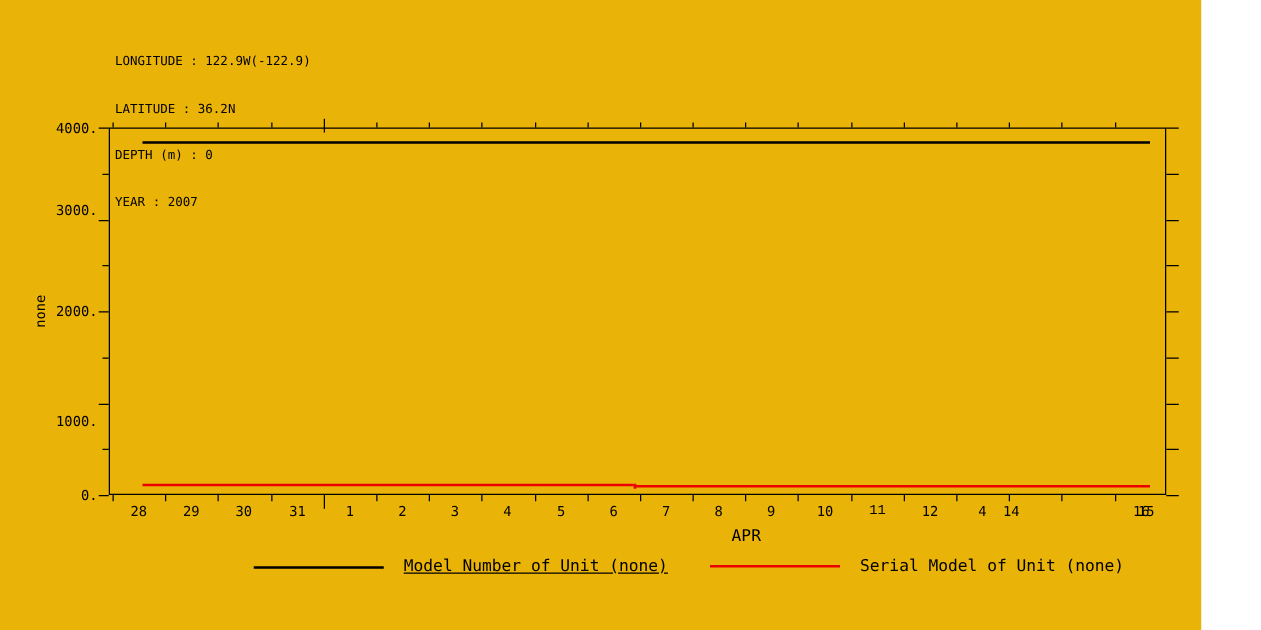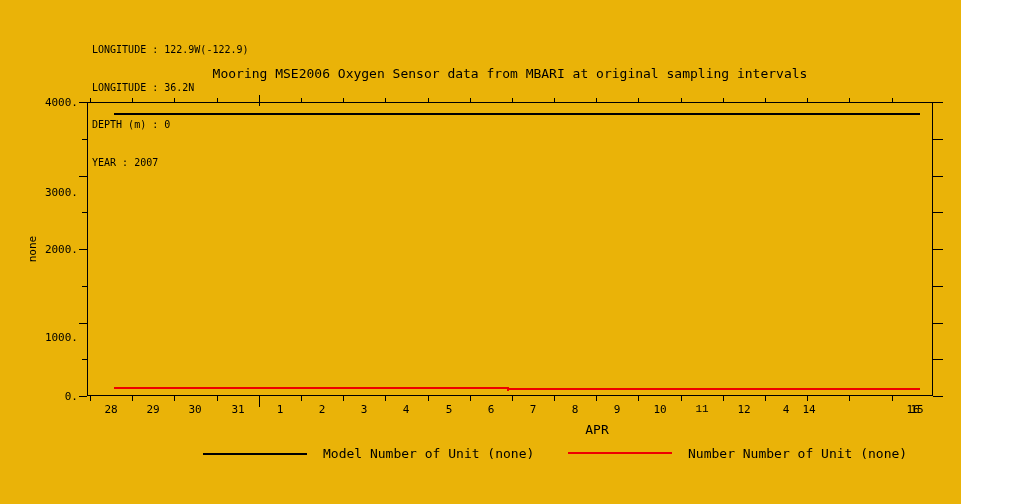--- a/index.html
+++ b/index.html
@@ -20,36 +20,35 @@
   .legend-line{position:absolute;height:2px;width:104px;}
   .legend-text{position:absolute;top:446px;font-size:13px;white-space:nowrap;}
 </style>
 </head>
 <body>
 
 <div class="canvas">
 
   <div class="meta">
     <div>LONGITUDE : 122.9W(-122.9)</div>
-    <div>LONGITUDE : 36.2N</div>
+    <div>LATITUDE : 36.2N</div>
     <div>DEPTH (m) : 0</div>
     <div>YEAR : 2007</div>
   </div>
 
-  <div class="title">Mooring MSE2006 Oxygen Sensor data from MBARI at original sampling intervals</div>
 
   <div class="ylabel">none</div>
 
   <div class="plot-box"></div>
 
   <div id="dynamic-layer">
       <div class="tick" style="left: 79px; top: 102px; width: 8px; height: 1px;"></div>
       <div class="ylab" style="top: 96px;">4000.</div>
       <div class="tick" style="left: 79px; top: 176px; width: 8px; height: 1px;"></div>
-      <div class="ylab" style="top: 186px;">3000.</div>
+      <div class="ylab" style="top: 162px;">3000.</div>
       <div class="tick" style="left: 79px; top: 249px; width: 8px; height: 1px;"></div>
       <div class="ylab" style="top: 243px;">2000.</div>
       <div class="tick" style="left: 79px; top: 323px; width: 8px; height: 1px;"></div>
       <div class="ylab" style="top: 331px;">1000.</div>
       <div class="tick" style="left: 79px; top: 396px; width: 8px; height: 1px;"></div>
       <div class="ylab" style="top: 390px;">0.</div>
       <div class="tick" style="left: 82px; top: 139px; width: 5px; height: 1px;"></div>
       <div class="tick" style="left: 82px; top: 212px; width: 5px; height: 1px;"></div>
       <div class="tick" style="left: 82px; top: 286px; width: 5px; height: 1px;"></div>
       <div class="tick" style="left: 82px; top: 359px; width: 5px; height: 1px;"></div>
@@ -125,18 +124,18 @@
       <div class="dataline" style="left: 114px; top: 113px; width: 806px; height: 2px; background: rgb(0, 0, 0);"></div>
       <div class="dataline" style="left: 114px; top: 387px; width: 393px; height: 2px; background: rgb(238, 0, 0);"></div>
       <div class="dataline" style="left: 507px; top: 387px; width: 2px; height: 4px; background: rgb(238, 0, 0);"></div>
       <div class="dataline" style="left: 507px; top: 388px; width: 413px; height: 2px; background: rgb(238, 0, 0);"></div>
     </div>
 
   <div class="month-label">APR</div>
 
   <div>
     <span class="legend-line" style="left:203px;top:453px;background:#000;"></span>
-    <span class="legend-text" style="left:323px;">Model Number of Unit (none)</span>
+    <span class="legend-text" style="left:323px;text-decoration:underline;">Model Number of Unit (none)</span>
     <span class="legend-line" style="left: 568px; top: 452px; background: rgb(238, 0, 0);" id="legend-line-serial"></span>
-    <span class="legend-text" style="left:688px;">Number Number of Unit (none)</span>
+    <span class="legend-text" style="left:688px;">Serial Model of Unit (none)</span>
   </div>
 
 </div>
 
 </body></html>

